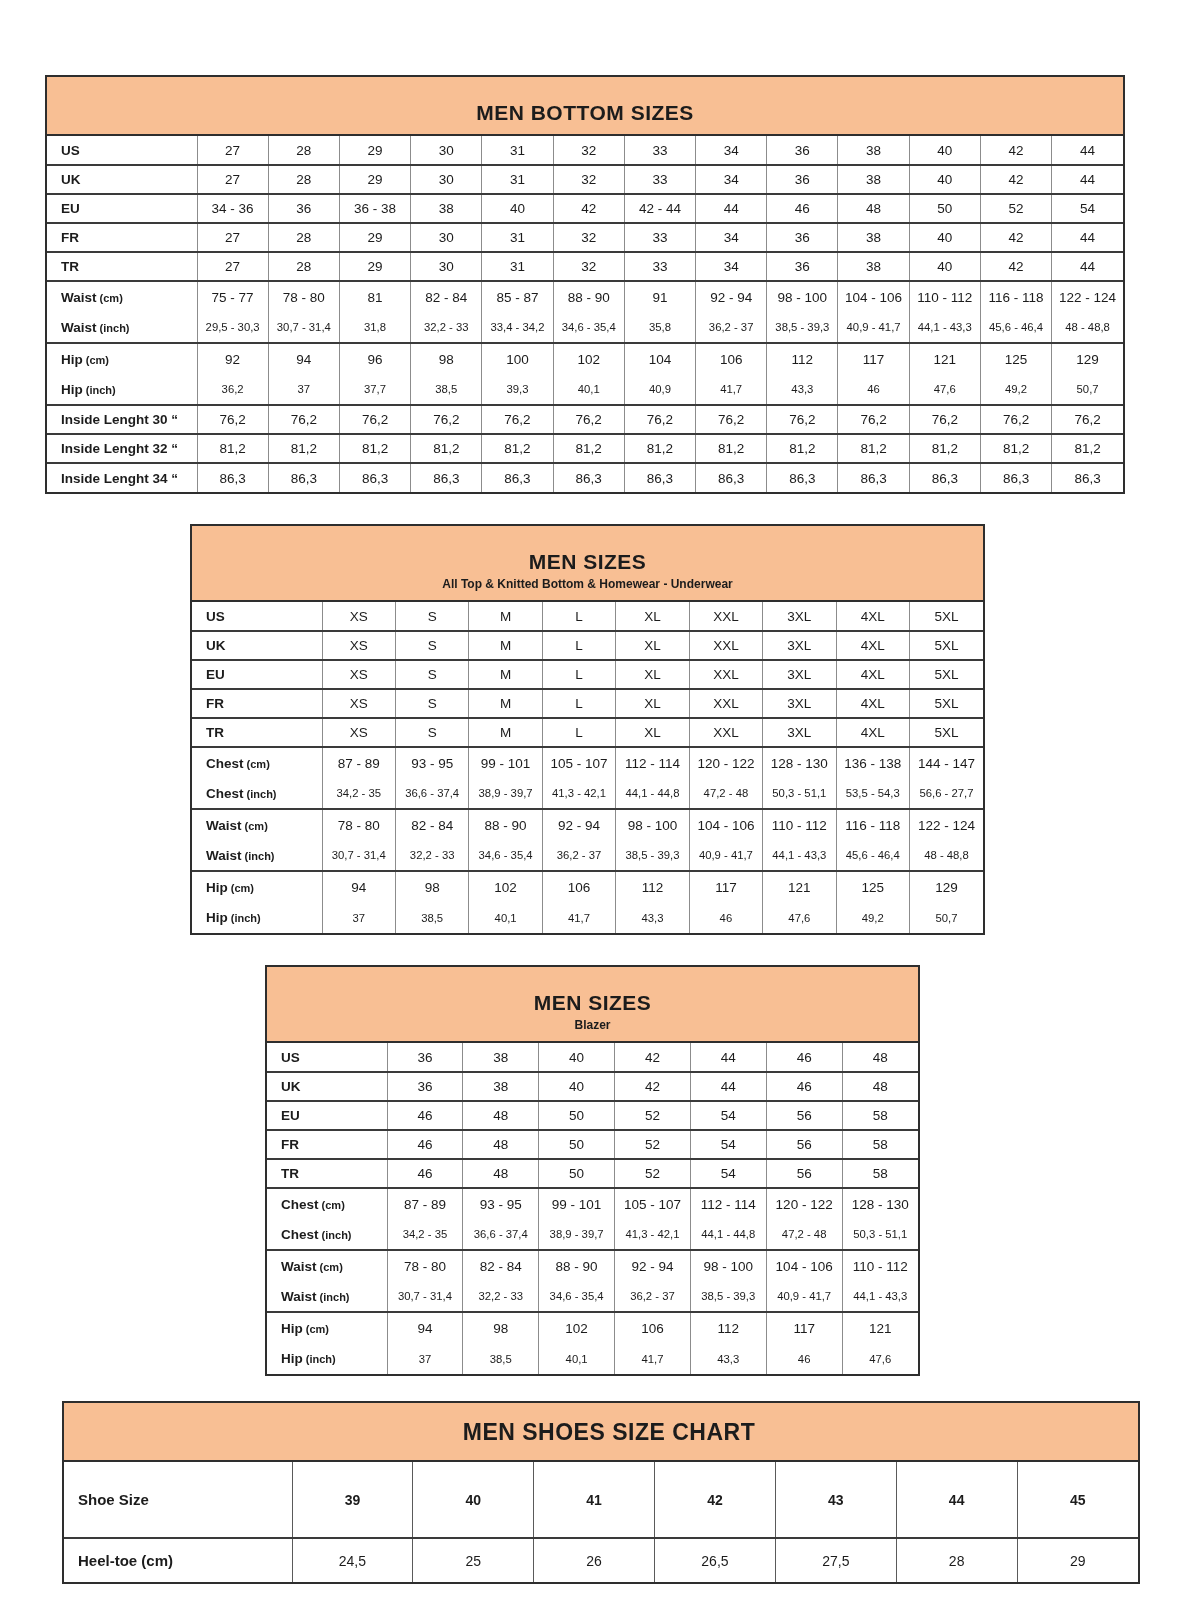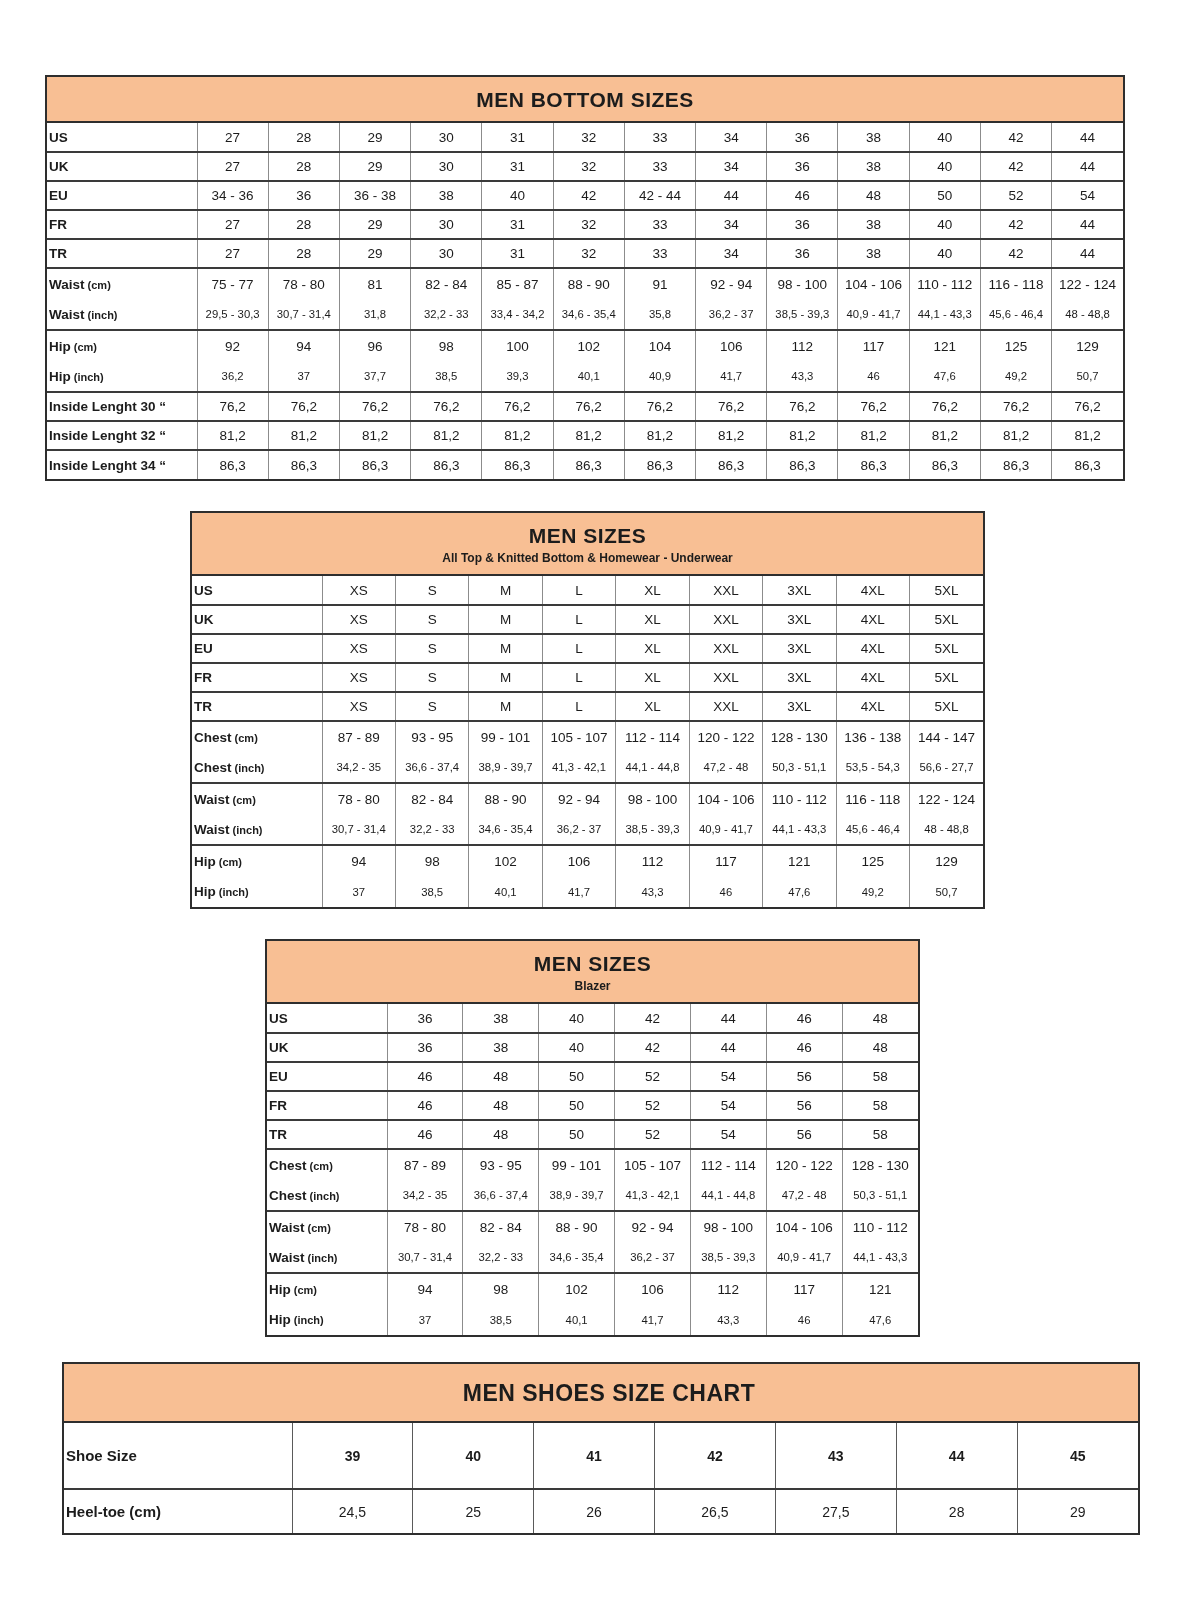--- a/index.html
+++ b/index.html
@@ -17,47 +17,47 @@
   }
   .tbl-0{width:1080px;margin:75px 0 0 45px;}
   .tbl-1{width:795px;margin:30px 0 0 190px;}
   .tbl-2{width:655px;margin:30px 0 0 265px;}
   .tbl-3{width:1078px;margin:25px 0 0 62px;}
 
   .thead{
     background:var(--hdr,#F8BF94);
     border-bottom:2px solid #2e2e2e;
     text-align:center;
-    padding:11px 0 9px 0;
+    padding:24px 0 9px 0;
   }
   .ttl{font-size:21px;font-weight:bold;letter-spacing:.5px;}
   .sub{font-size:12px;font-weight:bold;margin-top:3px;}
   .tbl-3 .thead{padding:16px 0 14px 16px;}
   .tbl-3 .ttl{font-size:23px;}
 
   table{width:100%;border-collapse:collapse;table-layout:fixed;}
   tbody{border-top:2px solid #3a3a3a;}
   tbody:first-of-type{border-top:none;}
   tr{height:29px;}
   tbody.pair tr{height:31px;}
   td{padding:0 2px;text-align:center;white-space:nowrap;overflow:hidden;}
   td + td{border-left:1px solid #8c8c8c;}
 
   .tbl-0 col.c0{width:150px;}
   .tbl-1 col.c0{width:130px;}
   .tbl-2 col.c0{width:120px;}
   .tbl-3 col.c0{width:228px;}
 
-  .lblcell{text-align:left;padding-left:2px;font-weight:bold;font-size:13.5px;}
+  .lblcell{text-align:left;padding-left:14px;font-weight:bold;font-size:13.5px;}
   .unit{font-size:11px;}
   .cell{font-size:13.5px;}
   .cell.small{font-size:11.3px;}
   .cell.boldcell{font-weight:bold;}
 
-  .tbl-3 tbody:first-of-type tr{height:66px;}
+  .tbl-3 tbody:first-of-type tr{height:76px;}
   .tbl-3 tbody:last-of-type tr{height:44px;}
   .tbl-3 .lblcell{font-size:15px;}
   .tbl-3 .cell{font-size:14px;}
   .tbl-3 td + td{border-left:1.5px solid #5a5a5a;}
 </style>
 </head>
 <body style="--hdr: #F8BF94;">
 
 <div>
   <div>

